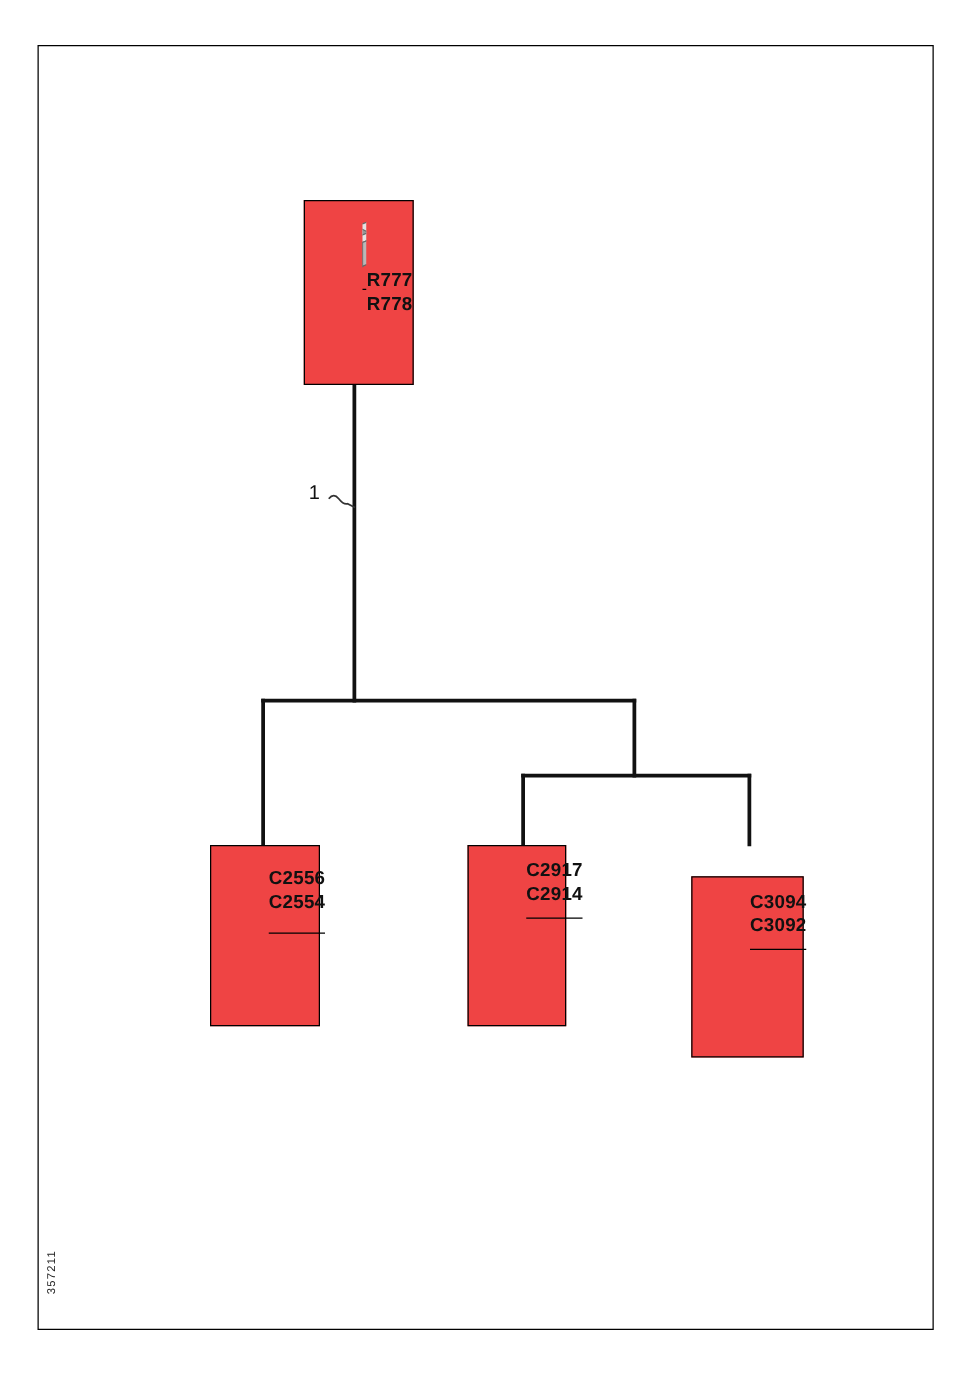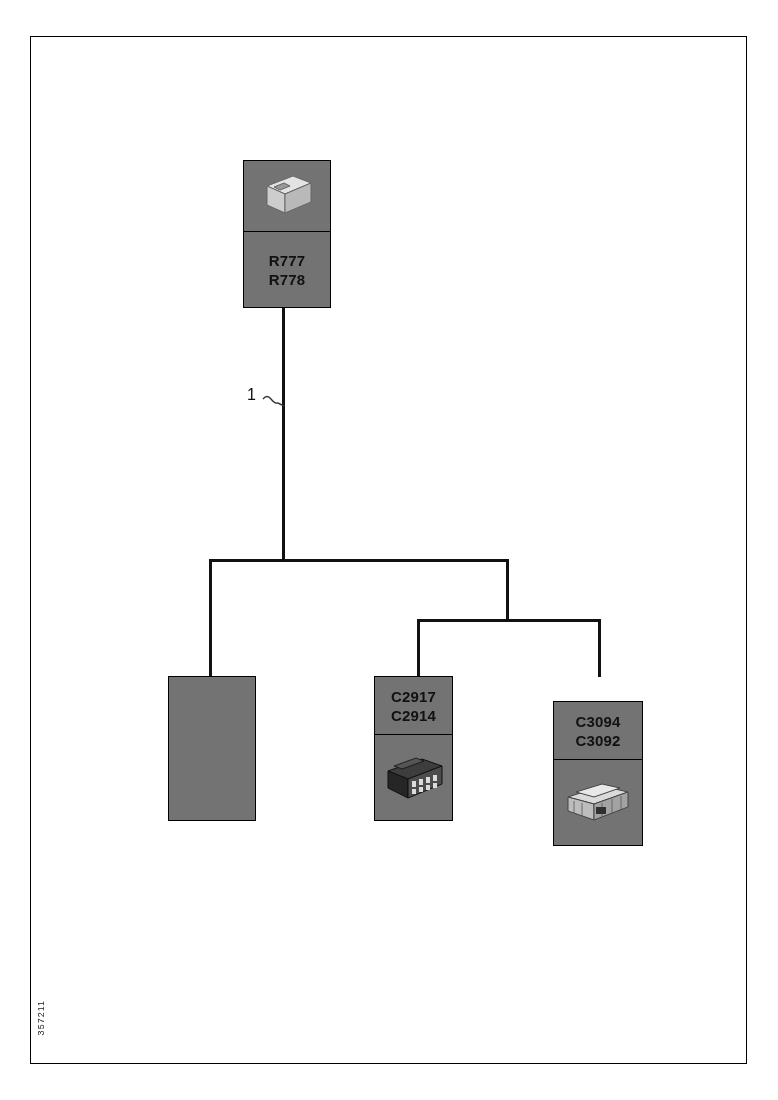--- a/index.html
+++ b/index.html
@@ -5,21 +5,21 @@
   * { margin:0; padding:0; box-sizing:border-box; }
   html,body { background:#ffffff; }
   .page {
     position:relative; width:778px; height:1100px; background:#fff;
     font-family:"Liberation Sans", sans-serif; color:#111; overflow:hidden;
   }
   .frame {
     position:absolute; left:30px; top:36px; width:717px; height:1028px;
     border:1px solid #000; background:#fff;
   }
-  .comp-box { position:absolute; border:1.5px solid #000; background:#737373; display:flex; flex-direction:column; }
+  .comp-box { position:absolute; border:1.5px solid #000; background:#ef4444; display:flex; flex-direction:row;padding-left:46px; }
   .img-area { display:flex; align-items:center; justify-content:center; overflow:hidden; }
   .img-area.bordered { border-bottom:1.5px solid #000; }
   .label-area {
     flex:1; display:flex; flex-direction:column; align-items:center; justify-content:center;
     font-weight:bold; font-size:15px; line-height:19px; letter-spacing:0.2px;
   }
   .label-area.topline { border-bottom:1.5px solid #000; flex:none; }
   .empty-area { flex:1; }
   .line { position:absolute; background:#111; }
   .callout-num { position:absolute; font-size:16px; font-weight:normal; color:#111; }
@@ -67,20 +67,24 @@
   <div class="line" style="left:598px; top:619px; width:3px; height:58px;"></div>
 
   <div class="callout-num" style="left:247px; top:386px;">1</div>
   <div class="callout-squiggle" style="left:261px; top:394px;">
     <svg width="26" height="16" viewBox="0 0 26 16" aria-hidden="true">
       <path d="M2,5 q4,-5 8,0 t7,4 l6,3" fill="none" stroke="#333" stroke-width="1.4"></path>
     </svg>
   </div>
 
   <div class="comp-box" style="left:168px; top:676px; width:88px; height:145px;">
+    <div class="label-area topline" style="height:70px;">
+      <span>C2556</span>
+      <span>C2554</span>
+    </div>
     <div class="empty-area"></div>
   </div>
 
   <div class="comp-box" style="left:374px; top:676px; width:79px; height:145px;">
     <div class="label-area topline" style="height:58px;">
       <span>C2917</span>
       <span>C2914</span>
     </div>
     <div class="img-area" style="flex:1;">
       <span>

